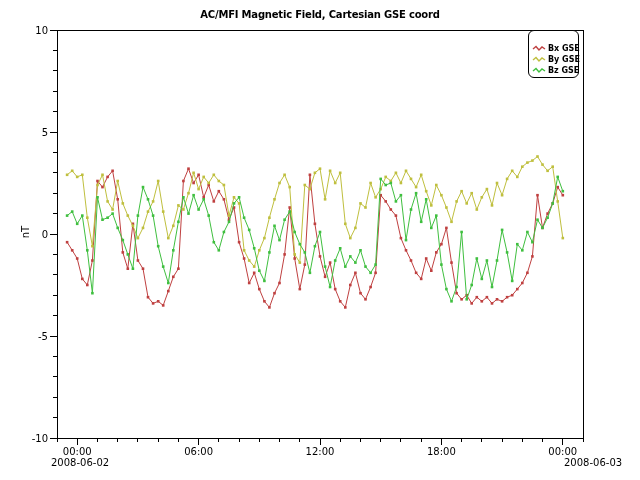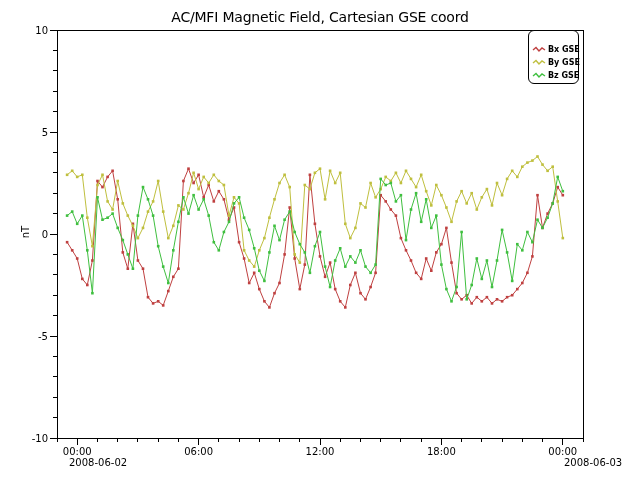--- a/index.html
+++ b/index.html
@@ -2,34 +2,34 @@
 <html><head>
 <meta charset="utf-8">
 <style>
   html,body { margin:0; padding:0; background:#ffffff; }
   .figure {
     position:relative; width:640px; height:480px; background:#ffffff;
     font-family:"DejaVu Sans","Liberation Sans",sans-serif; overflow:hidden;
   }
   .chart-title {
     position:absolute; top:9px; left:0; width:100%;
-    text-align:center; font-size:14px; font-weight:normal; letter-spacing:-0.2px; color:#000;
+    text-align:center; font-size:10px; font-weight:bold; letter-spacing:-0.2px; color:#000;
   }
   .y-unit {
     position:absolute; left:14px; top:225px; width:22px; height:14px;
     display:flex; align-items:center; justify-content:center;
     font-size:10px; color:#000;
     transform:rotate(-90deg);
   }
   .date-label { position:absolute; top:457px; font-size:10px; color:#000; white-space:nowrap; }
-  .date-left  { left:69px; }
+  .date-left  { left:51px; }
   .date-right { left:564px; }
   svg.plot { position:absolute; left:0; top:0; }
   .legend {
-    position:absolute; left:528px; top:30px; width:51px; height:54px;
+    position:absolute; left:528px; top:30px; width:51px; height:48px;
     border:1px solid #000; border-radius:6px; background:#fff;
     box-sizing:border-box; display:flex; flex-direction:column; justify-content:space-around;
     padding:12px 1px 1px 3px; z-index:2;
   }
   .legend-row { display:flex; align-items:center; gap:2px; height:11px; }
   .legend-label { font-size:8px; font-weight:bold; color:#000; white-space:nowrap; line-height:1; }
   .legend-marker { flex:0 0 auto; display:block; }
 </style>
 </head>
 <body>

